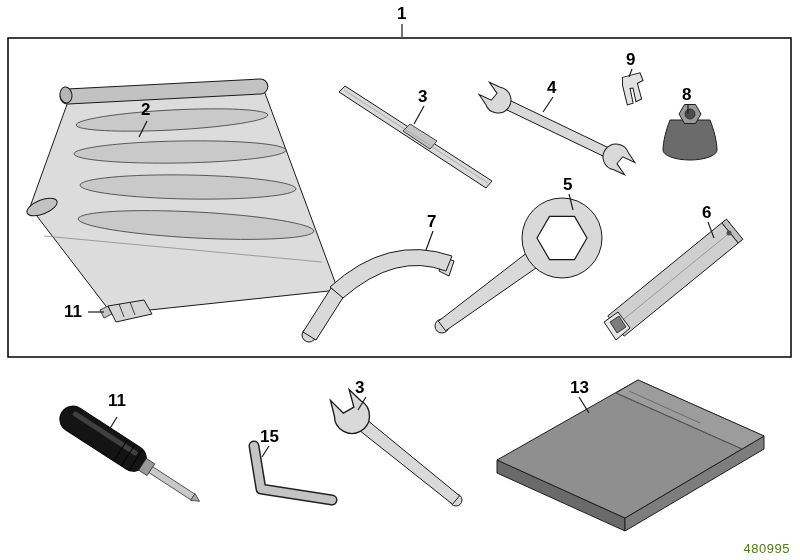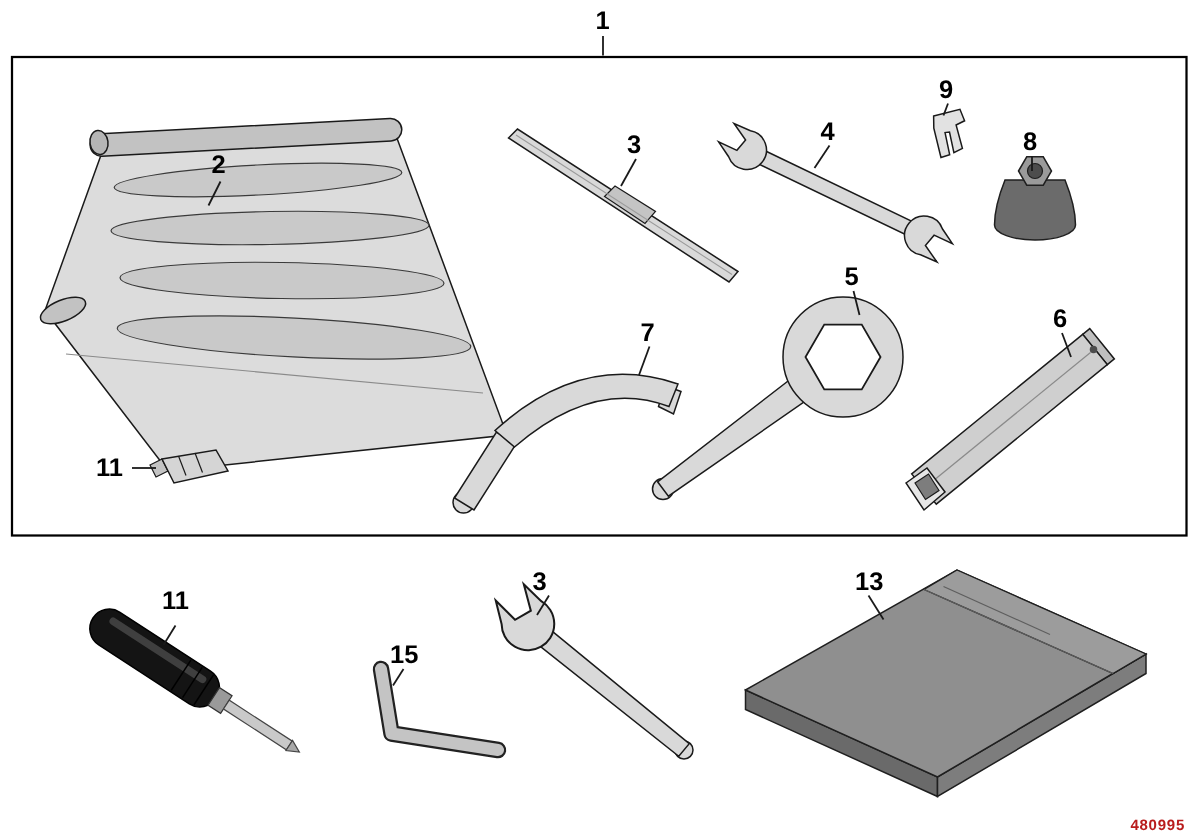--- a/index.html
+++ b/index.html
@@ -6,23 +6,22 @@
   .stage{
     position:relative;width:800px;height:560px;background:#ffffff;overflow:hidden;
     font-family:"Liberation Sans", sans-serif;
   }
   .stage svg{position:absolute;left:0;top:0;}
   .callout{
     position:absolute;font-weight:bold;font-size:17px;color:#000;
     line-height:1;user-select:none;cursor:pointer;
   }
   .part-number{
-    position:absolute;right:10px;bottom:4px;font-size:10px;color:#b91c1c;
+    position:absolute;right:10px;bottom:4px;font-size:13px;color:#4d7c0f;
     letter-spacing:.5px;
-    font-weight:bold;
   }
   .metal{fill:#d9d9d9;stroke:#1a1a1a;stroke-width:1;}
   .line{stroke:#1a1a1a;stroke-width:1.2;fill:none;}
 </style>
 </head>
 <body>
 
 <div class="stage">
 
 <svg width="800" height="560" viewBox="0 0 800 560">

